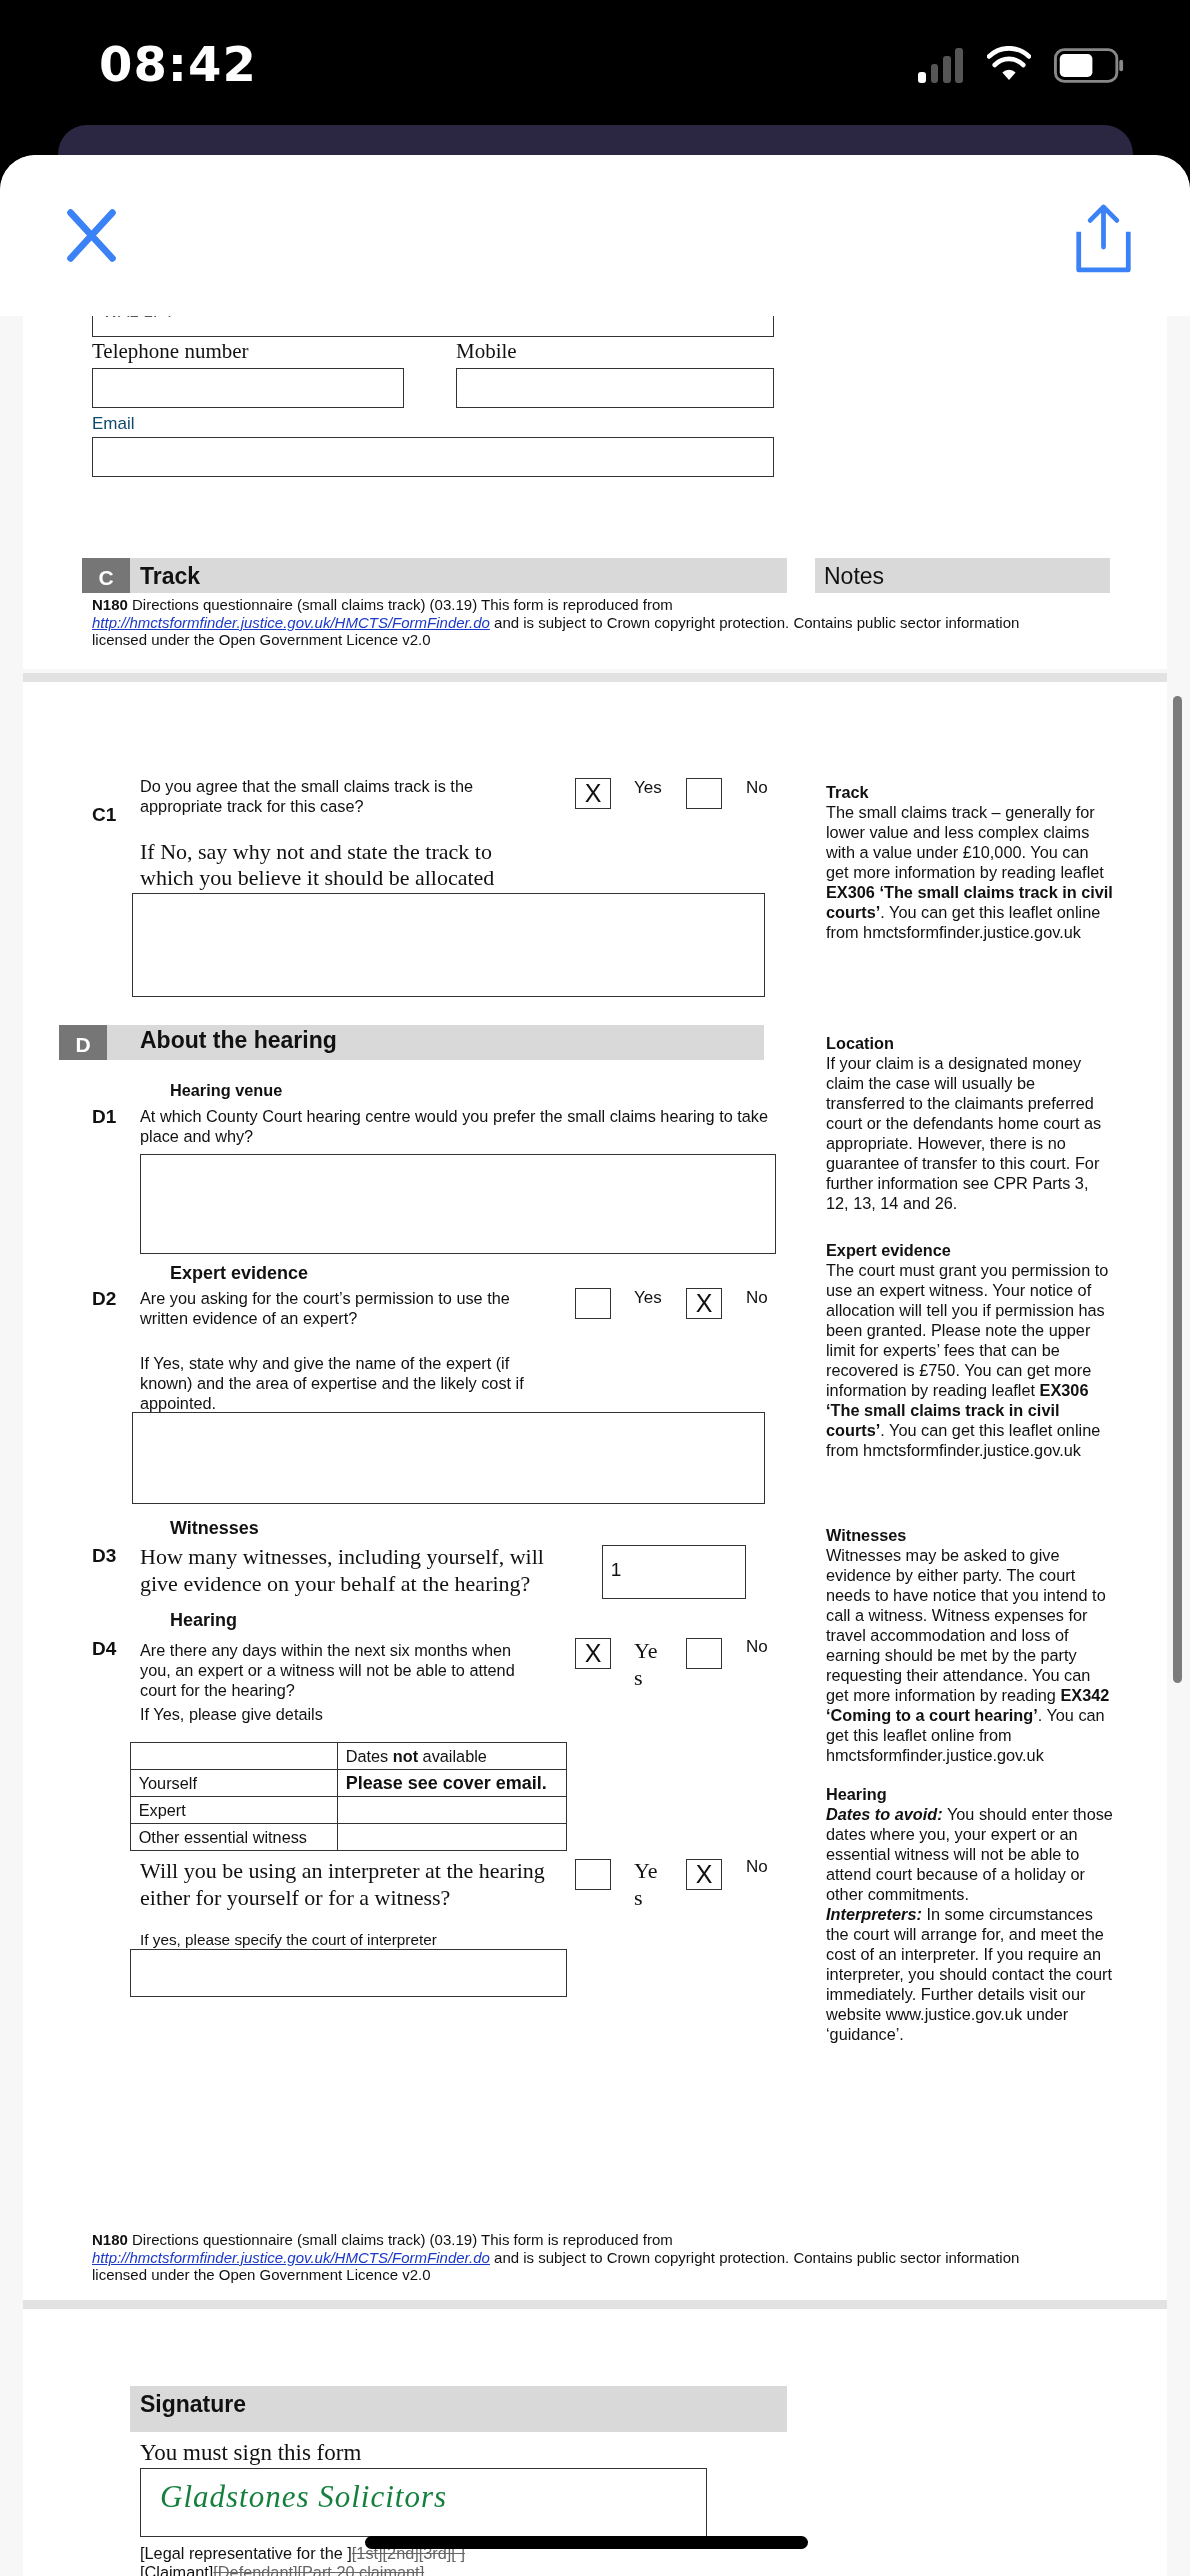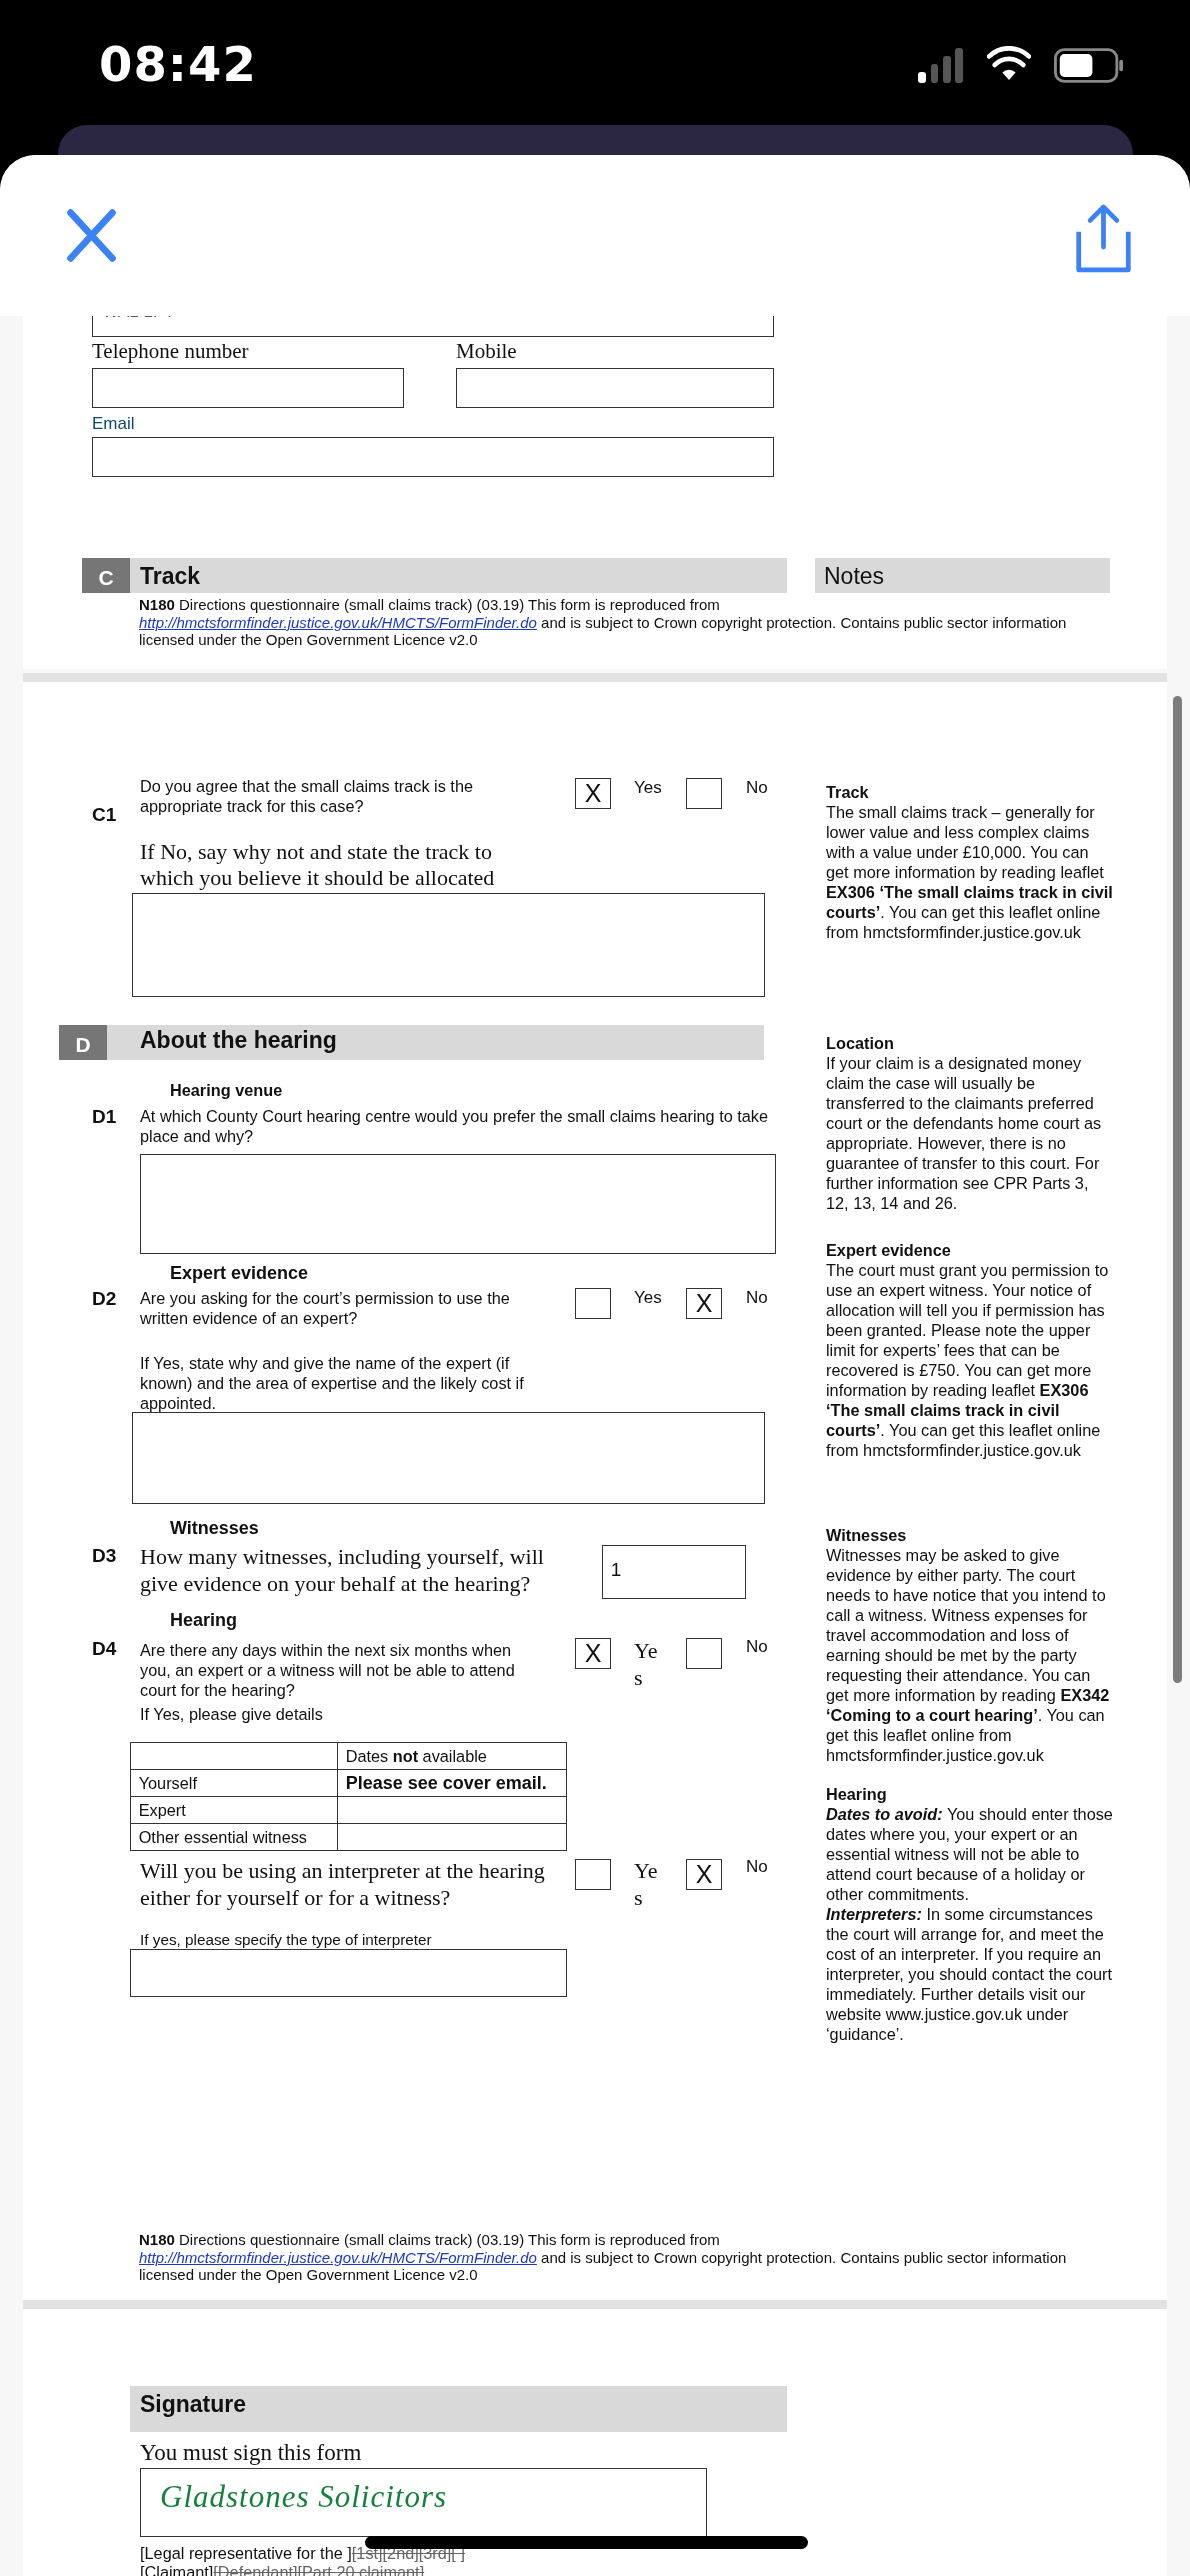--- a/index.html
+++ b/index.html
@@ -34,21 +34,21 @@
   .lbl { position: absolute; font-size: 16.3px; line-height: 20px; }
   .qnum { position: absolute; font-size: 19px; font-weight: 700; }
   .sec-bar { position: absolute; background: #d9d9d9; height: 35px; }
   .sec-letter { position: absolute; background: #767676; color: #fff; width: 48px; height: 35px; font-size: 21px; font-weight: 700; text-align: center; line-height: 40px; }
   .sec-title { position: absolute; font-size: 23px; font-weight: 700; }
   .chk { position: absolute; width: 36px; height: 31px; border: 1.9px solid #333; background: #fff; font-size: 25px; text-align: center; line-height: 29px; cursor: pointer; }
   .opt { position: absolute; font-size: 17px; }
   .notes-text { position: absolute; left: 803px; width: 288px; font-size: 16.3px; line-height: 20px; }
   .notes-text b { font-weight: 700; }
   .sub { position: absolute; font-size: 18px; font-weight: 700; margin-left: 30px; }
-  .footer-note { position: absolute; font-size: 15px; line-height: 17.7px; color: #111; margin-left: 47px; }
+  .footer-note { position: absolute; font-size: 15px; line-height: 17.7px; color: #111; }
   .footer-note a { color: #1b38c8; font-style: italic; text-decoration: underline; }
 
   table.dates { position: absolute; border-collapse: collapse; font-size: 16.3px; }
   table.dates td { border: 1.9px solid #333; height: 27px; padding: 1px 7.7px; }
 
   .scrollbar { position: absolute; left: 1173px; top: 696px; width: 8.6px; height: 987px; border-radius: 4.8px; background: #7c7c7c; }
   .home-ind { position: absolute; left: 365px; top: 2536px; width: 443px; height: 13.4px; background: #000; border-radius: 6.7px; }
 </style>
 </head>
 <body>
@@ -198,21 +198,21 @@
           <td></td>
         </tr>
       </tbody>
         </table>
 
       <div class="lbl serif" style="left:117px;top:1175px;width:422px;font-size:22px;line-height:27px;">Will you be using an interpreter at the hearing either for yourself or for a witness?</div>
       <div class="chk" style="left:552px;top:1177px;"></div>
       <div class="opt serif" style="left:611px;top:1175px;width:25px;font-size:22px;line-height:27px;">Ye s</div>
       <div class="chk" style="left:663px;top:1177px;">X</div>
       <div class="opt" style="left:723px;top:1175px;">No</div>
-      <div class="lbl" style="left:117px;top:1248px;font-size:15.3px;">If yes, please specify the type of interpreter</div>
+      <div class="lbl" style="left:117px;top:1248px;font-size:15.3px;">If yes, please specify the court of interpreter</div>
       <div class="box" style="left:107px;top:1267px;width:437px;height:48px;"><span></span></div>
 
       <div class="notes-text" style="top:1102px;">
         <b>Hearing</b><br>
         <b><i>Dates to avoid:</i></b><span> You should enter those dates where you, your expert or an essential witness will not be able to attend court because of a holiday or other commitments.</span><br>
         <b><i>Interpreters:</i></b><span> In some circumstances the court will arrange for, and meet the cost of an interpreter. If you require an interpreter, you should contact the court immediately. Further details visit our website www.justice.gov.uk under ‘guidance’.</span>
       </div>
 
       <div class="footer-note" style="left:69px;top:1549px;width:1016px;">
         <b>N180</b><span> Directions questionnaire (small claims track) (03.19)  This form is reproduced from</span><br>

